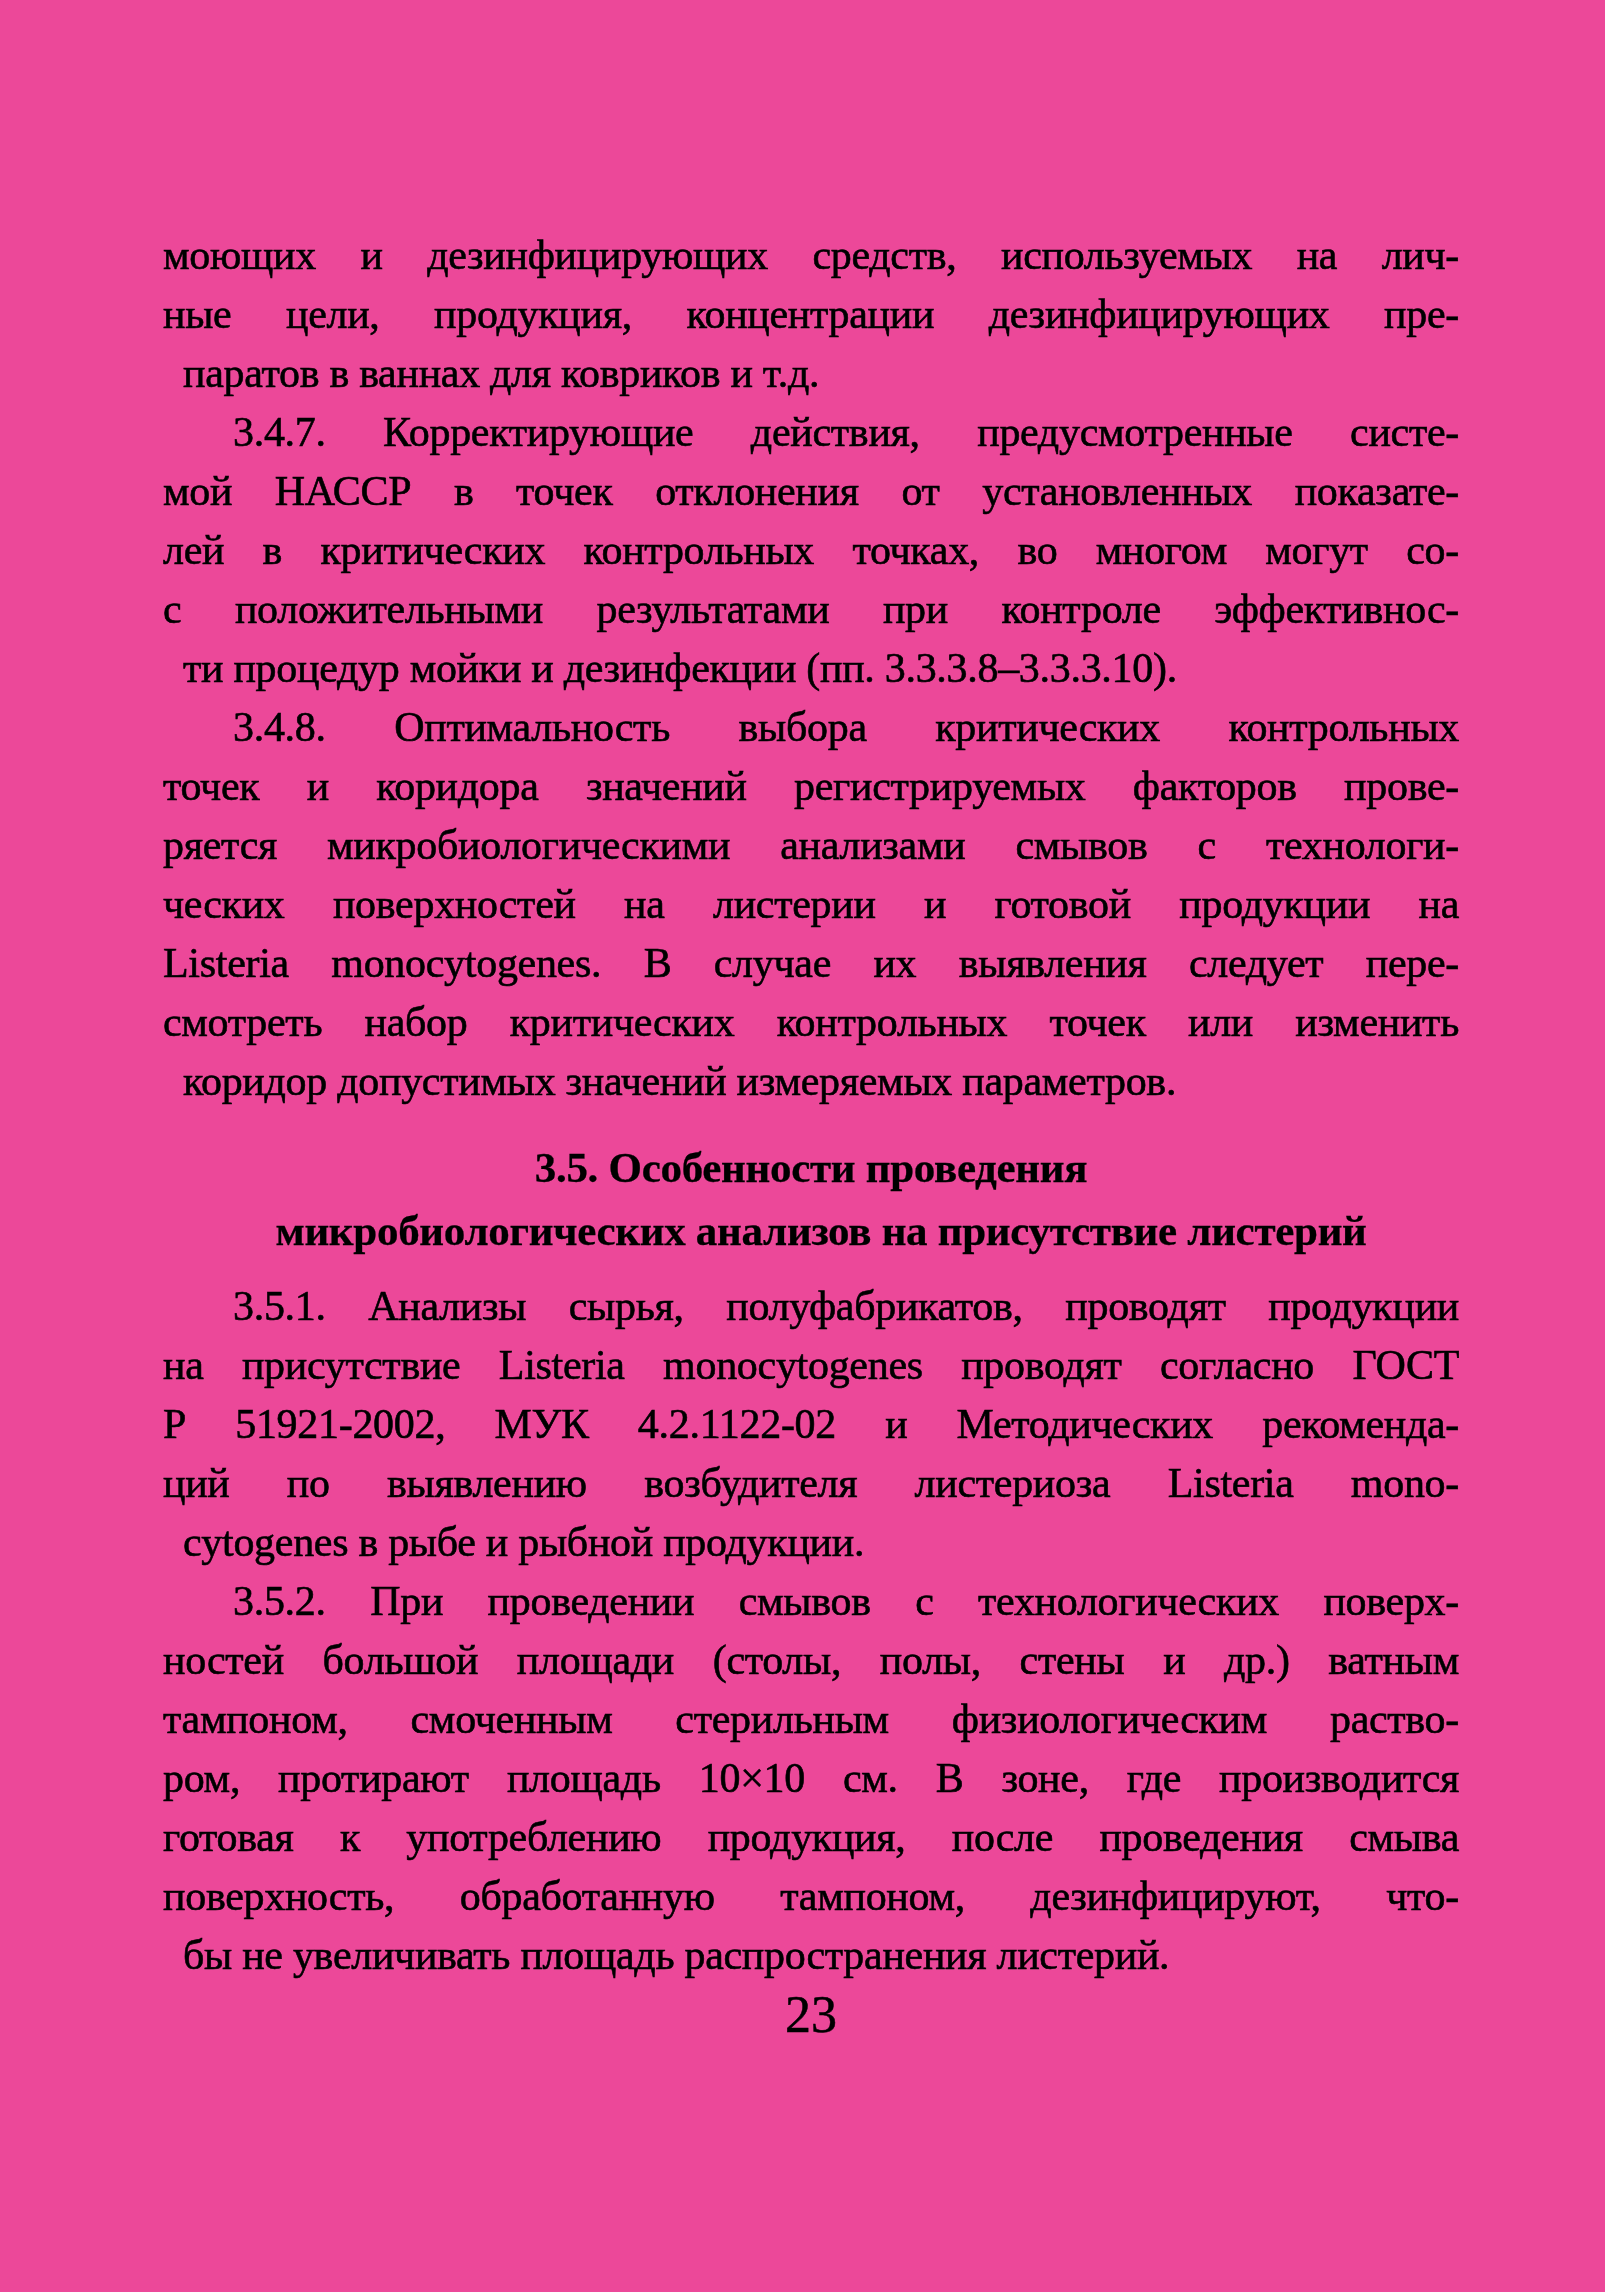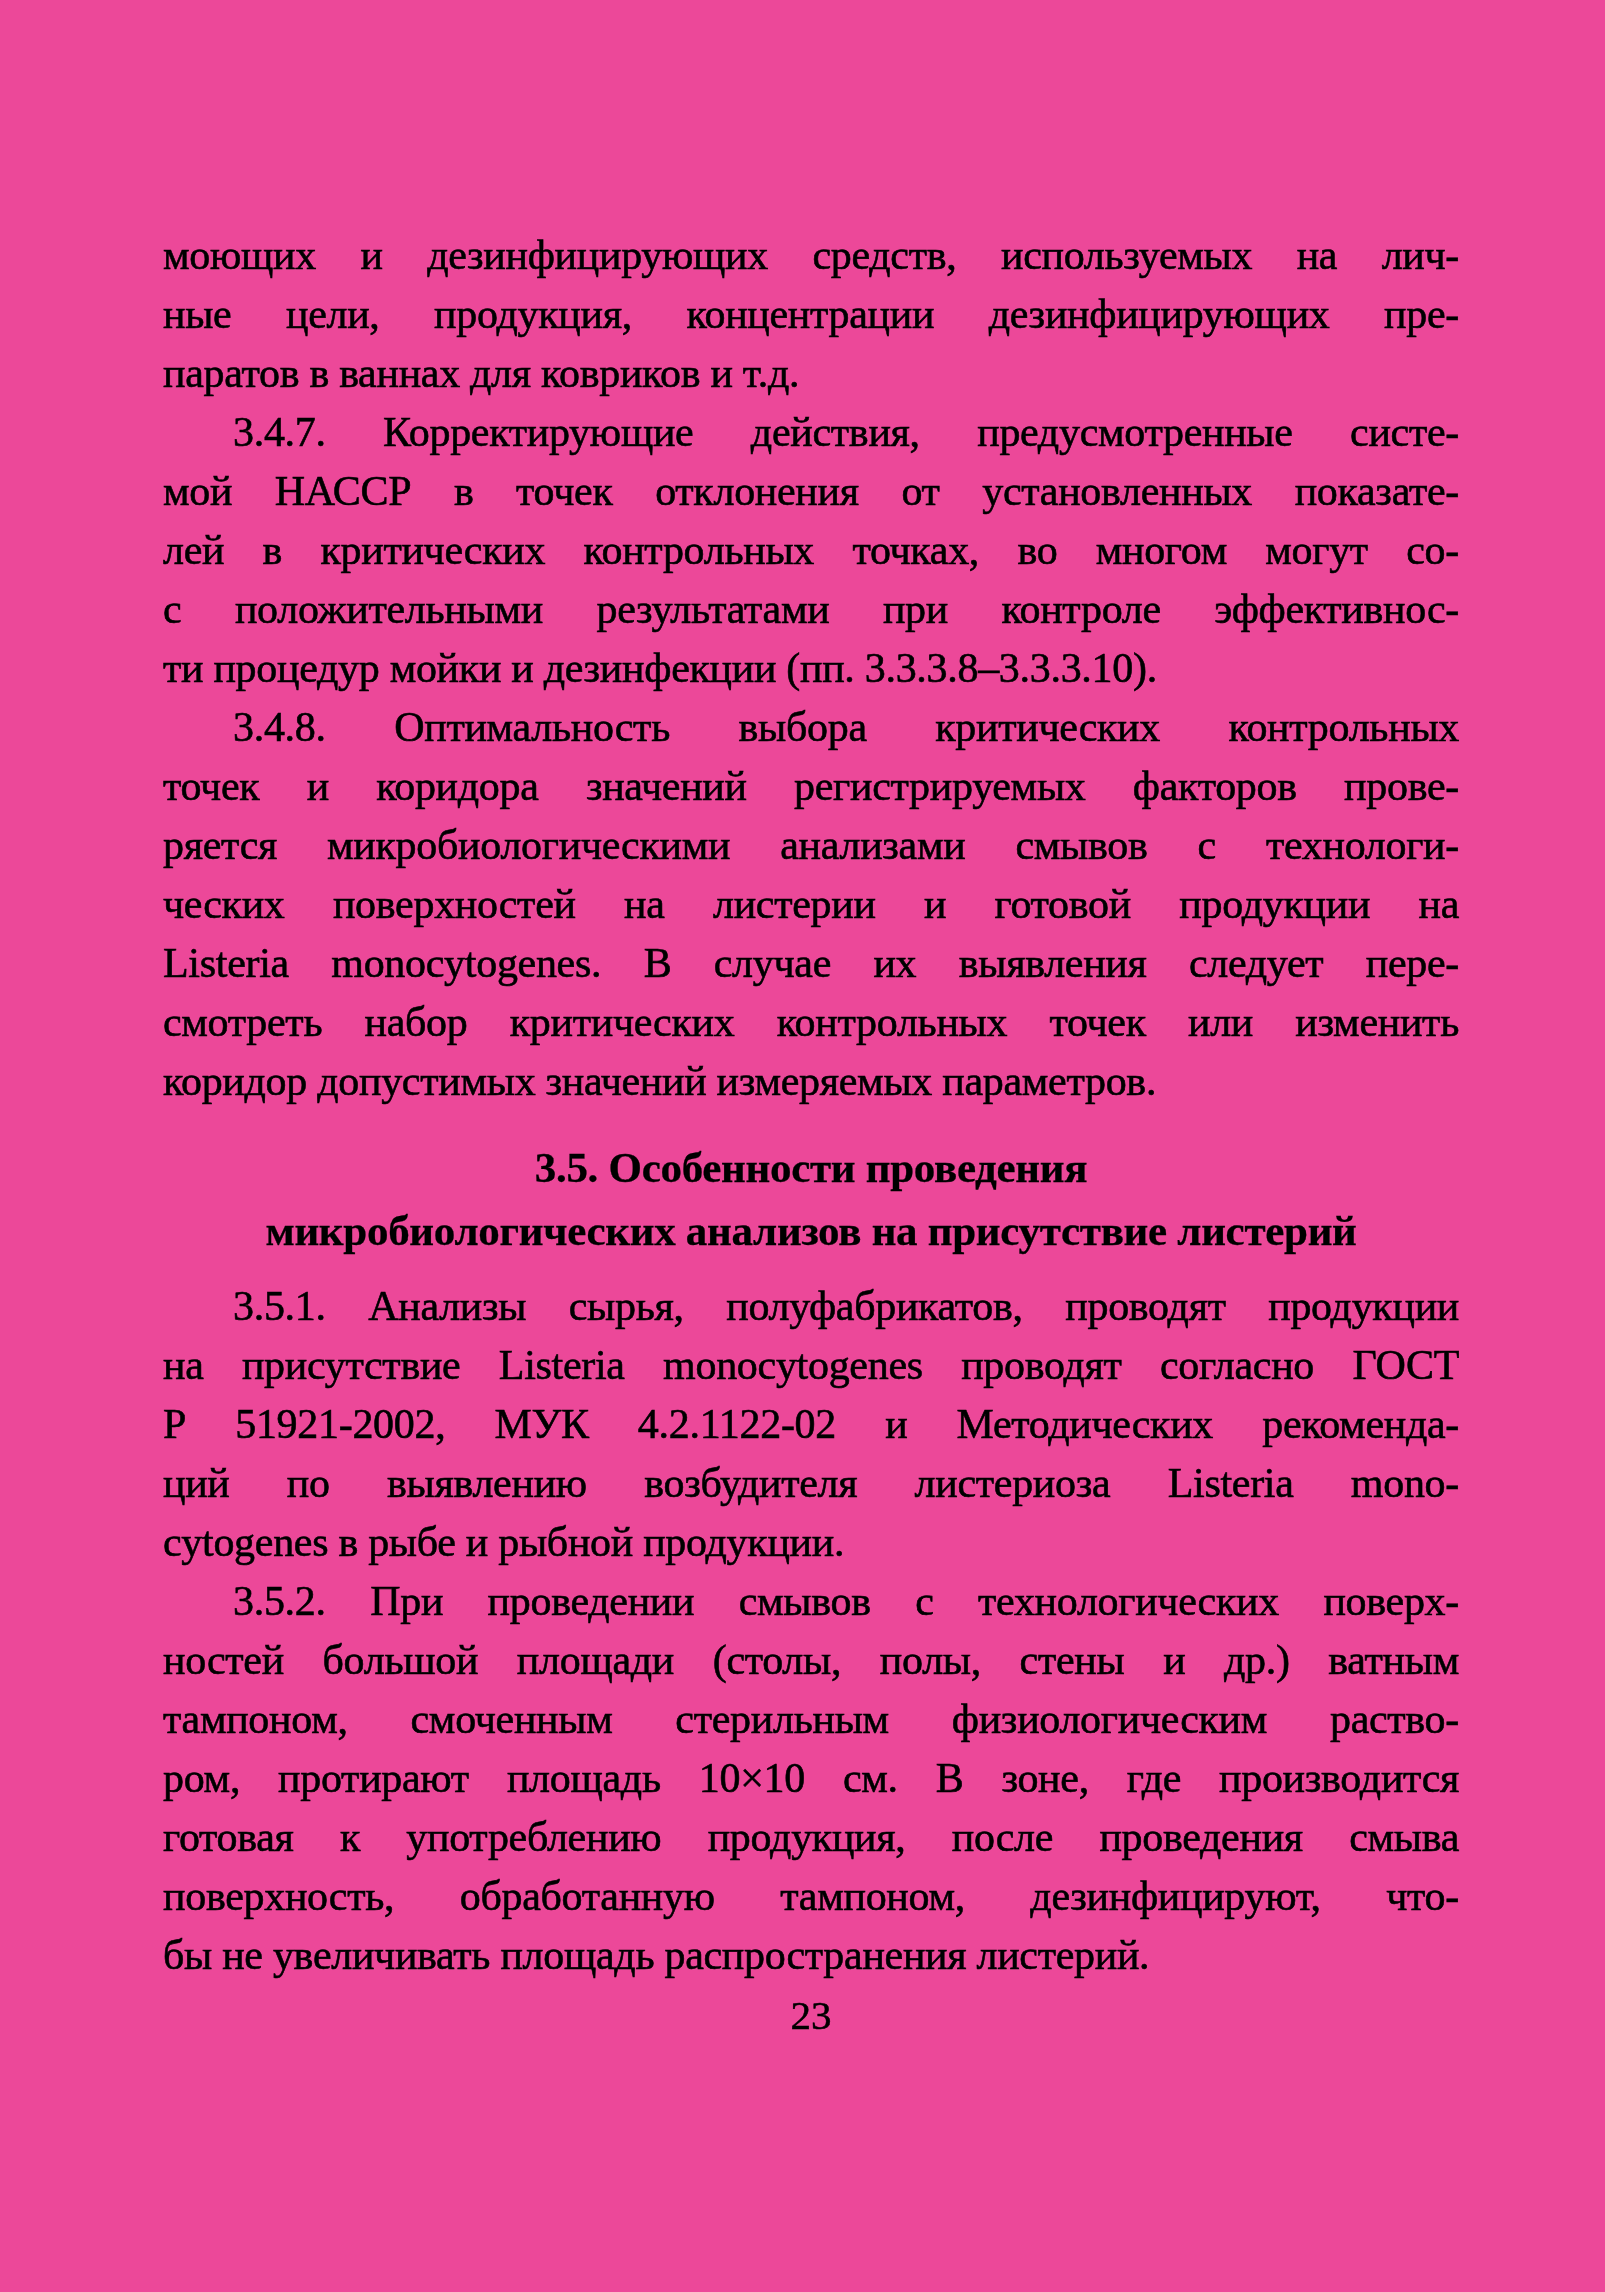--- a/index.html
+++ b/index.html
@@ -31,35 +31,35 @@
   .line {
     font-size: 42px;
     line-height: 59px;
     letter-spacing: -0.3px;
     text-align: justify;
     text-align-last: justify;
     -webkit-text-stroke: 0.6px currentColor;
     white-space: normal;
   }
   .line.indent { text-indent: 70px; }
-  .line.last { text-align-last: left; }
+  .line.last { text-align-last: left; margin-left: 20px; }
   .paragraph.heading { margin-top: 25px; margin-bottom: 14.6px; }
   .paragraph.heading .line {
     font-weight: bold;
     font-size: 43px;
     line-height: 63px;
     text-align-last: center;
     text-indent: 0;
     -webkit-text-stroke: 0.3px currentColor;
   }
   .page-number {
     margin-top: 5.8px;
     text-align: left;
     text-align-last: center;
-    font-size: 41px;
+    font-size: 52px;
     line-height: 50px;
     -webkit-text-stroke: 0.5px currentColor;
   }
 </style>
 </head>
 <body>
 
 <div class="page">
   <div class="text-block">
 

